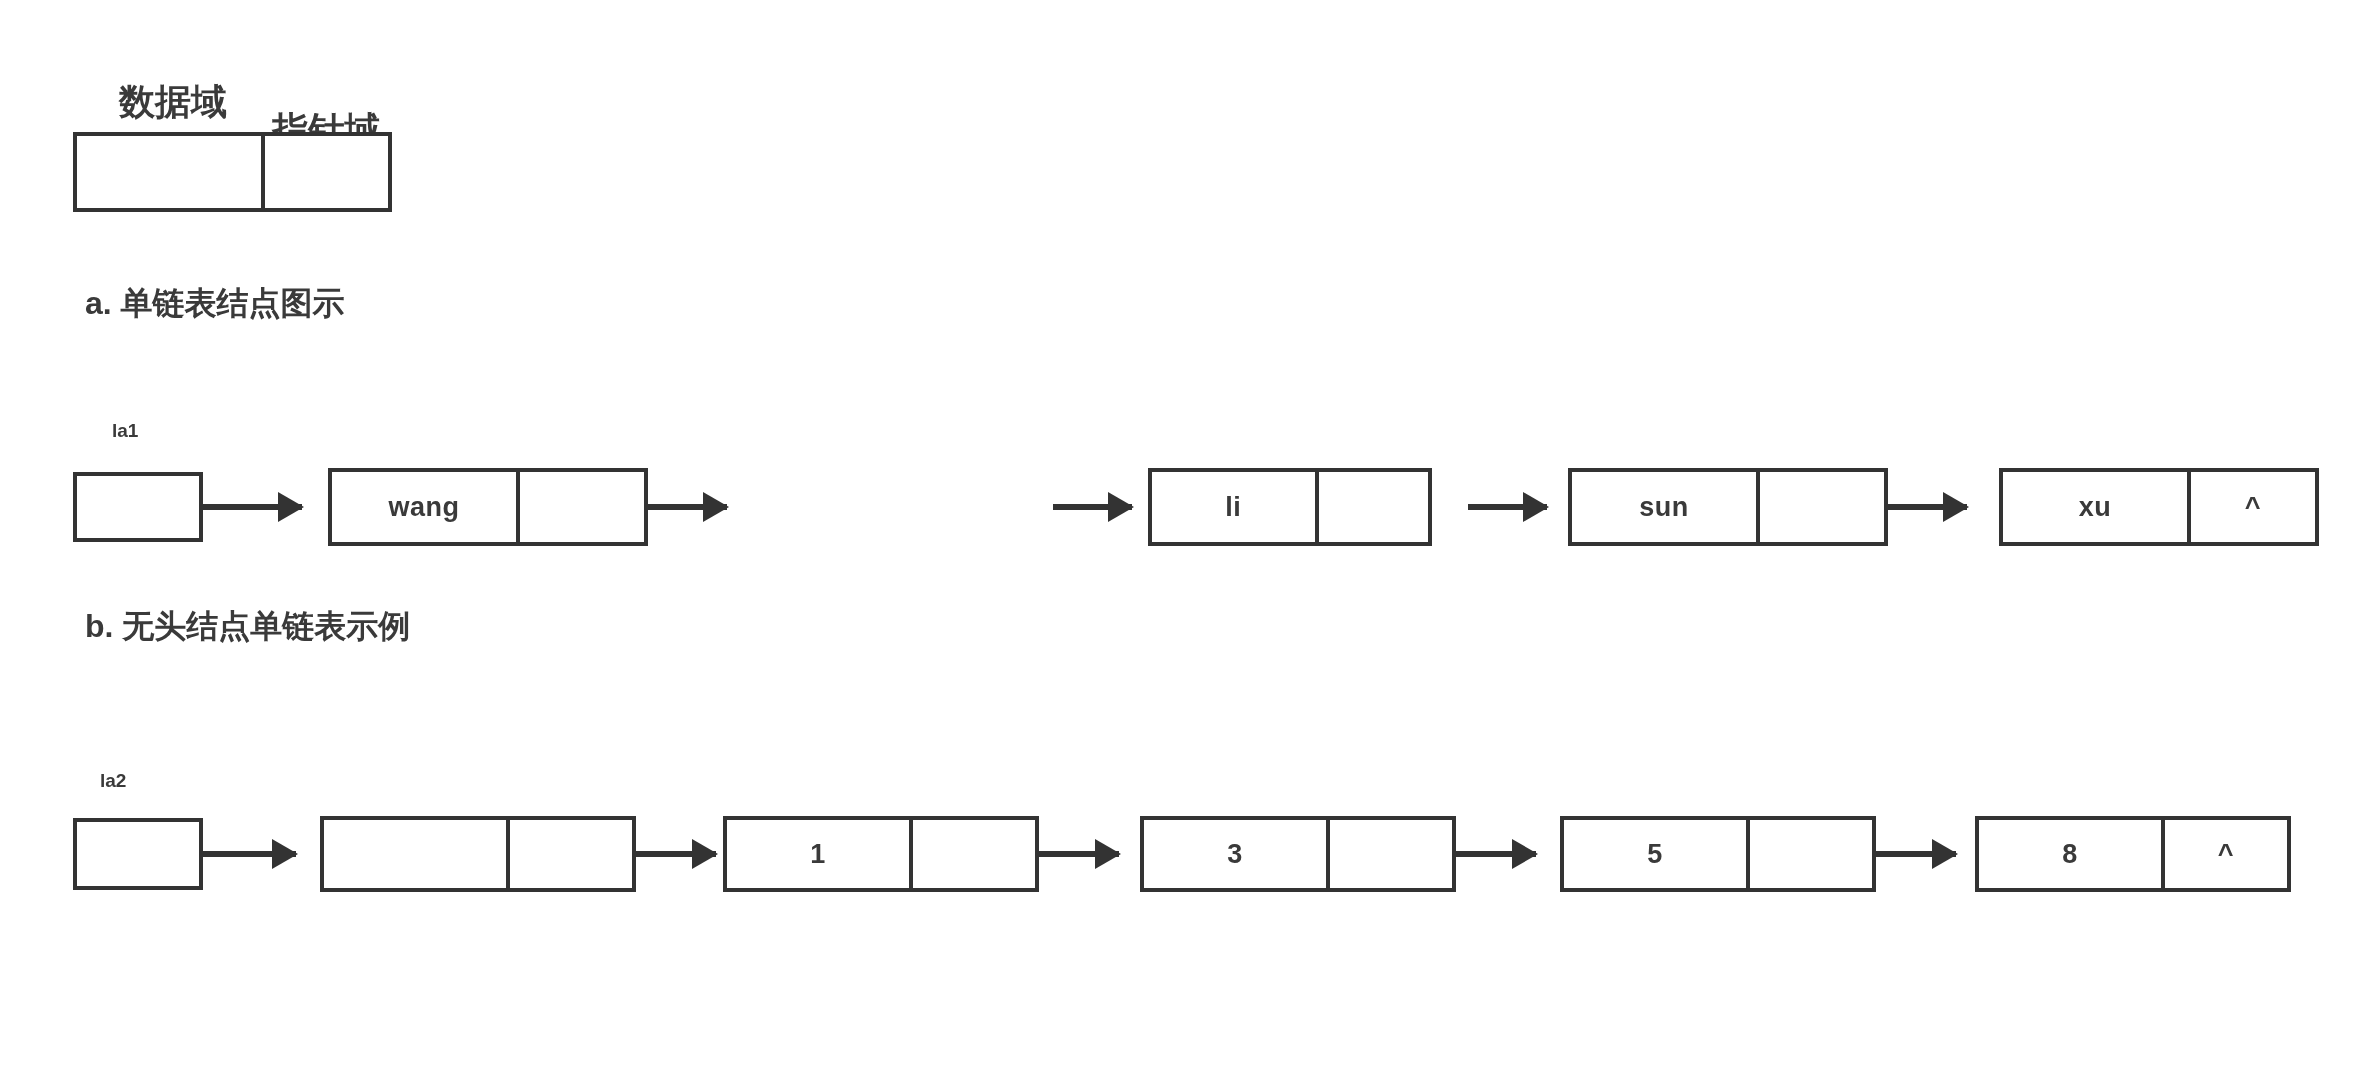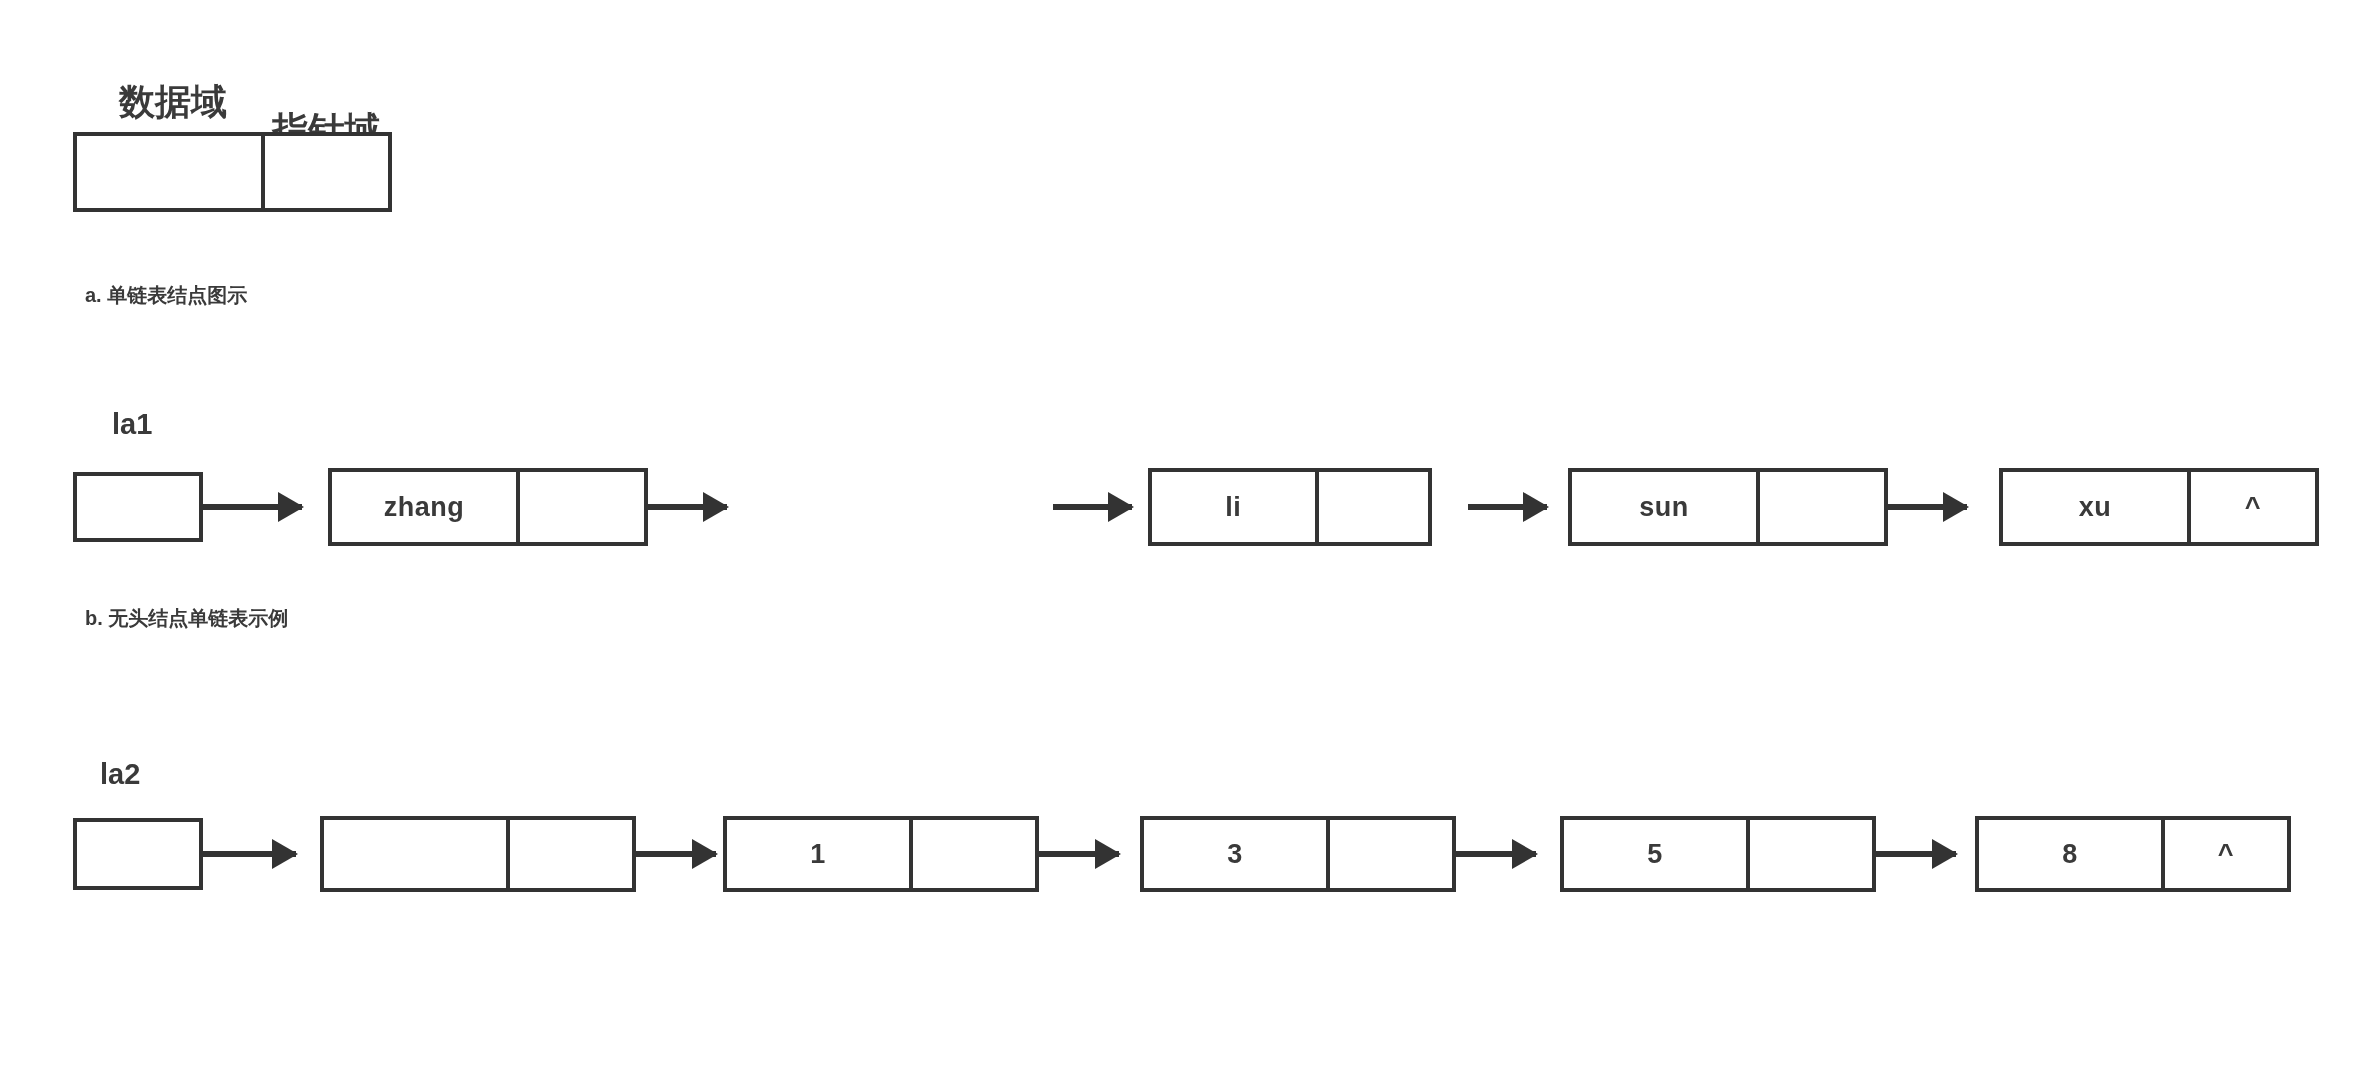--- a/index.html
+++ b/index.html
@@ -78,28 +78,29 @@
   .field-label {
     position: absolute;
     font-size: 36px;
     font-weight: bold;
     color: #3a3a3a;
     text-align: center;
     white-space: nowrap;
   }
   .var-label {
     position: absolute;
-    font-size: 29px;
+    font-size: 19px;
     font-weight: bold;
     color: #3a3a3a;
     white-space: nowrap;
+    margin-top: 12px;
   }
   .caption {
     position: absolute;
-    font-size: 20px;
+    font-size: 32px;
     font-weight: bold;
     color: #3a3a3a;
     white-space: nowrap;
   }
 </style>
 </head>
 <body>
 
 <div class="canvas">
 
@@ -114,21 +115,21 @@
 
   <div class="caption" style="left:85px; top:282px;">a. 单链表结点图示</div>
 
   <div class="var-label" style="left:112px; top:408px;">la1</div>
 
   <div class="ptrbox" style="left:73px; top:472px; width:130px; height:70px;"></div>
 
   <div class="arrow" style="left:203px; top:504px; width:99px;"></div>
 
   <div class="node" style="left:328px; top:468px; width:320px; height:78px;">
-    <div class="cell data" style="width:188px;">zhang</div>
+    <div class="cell data" style="width:188px;">wang</div>
     <div class="cell ptr" style="width:124px;"></div>
   </div>
   <div class="arrow" style="left:648px; top:504px; width:79px;"></div>
 
   <div class="arrow" style="left:1053px; top:504px; width:79px;"></div>
 
   <div class="node" style="left:1148px; top:468px; width:284px; height:78px;">
     <div class="cell data" style="width:188px;">li</div>
     <div class="cell ptr" style="width:124px;"></div>
   </div>

